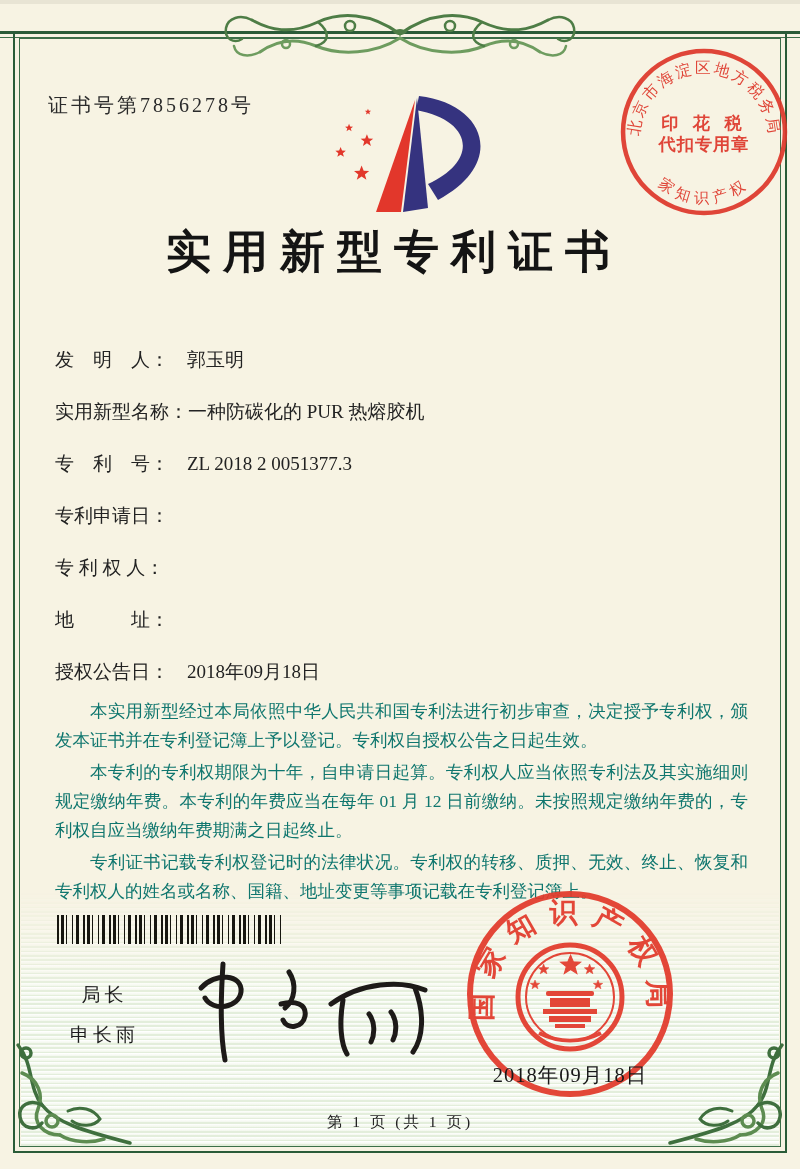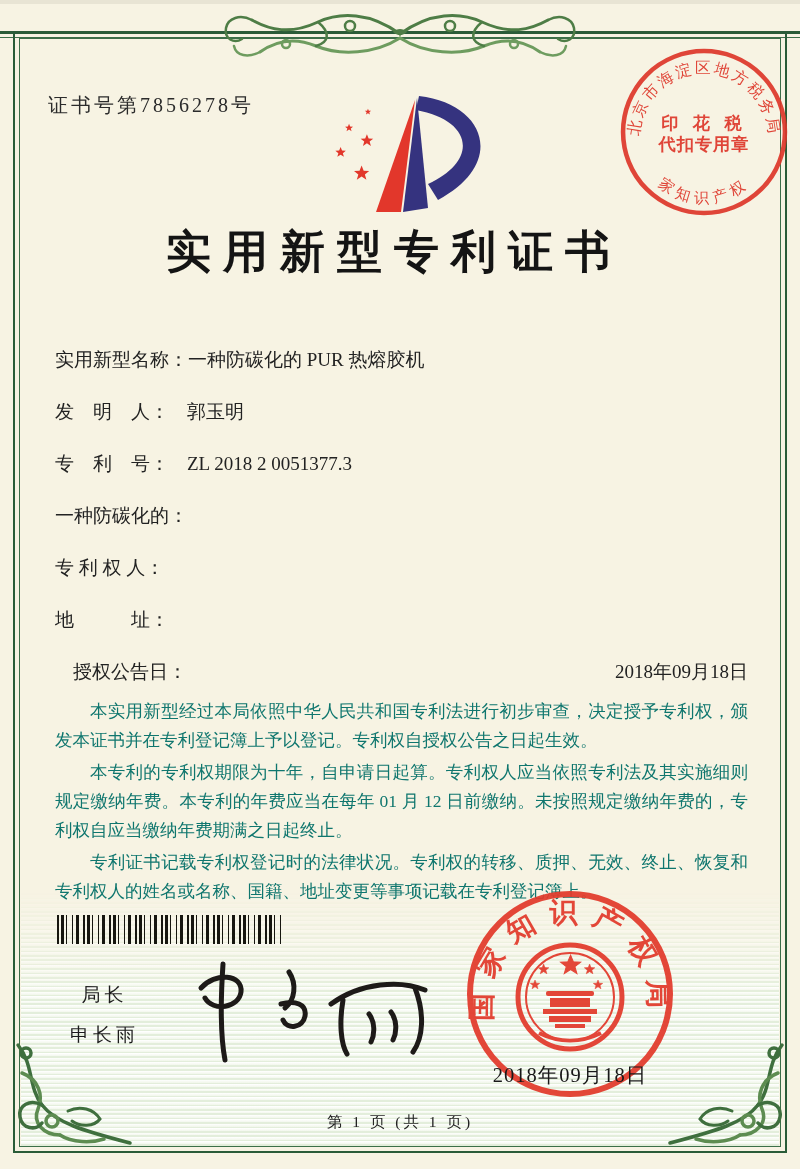--- a/index.html
+++ b/index.html
@@ -32,21 +32,21 @@
   .cert-no{position:absolute;left:48px;top:88px;font-size:20px;letter-spacing:3px;color:#2b2b2b;}
   .logo{position:absolute;left:322px;top:86px;width:180px;height:132px;}
   .tax-stamp{position:absolute;left:618px;top:42px;width:172px;height:172px;opacity:.92;}
   .title{position:absolute;left:0;right:12px;top:218px;text-align:center;
     font-size:45px;font-weight:700;letter-spacing:12px;color:#141414;white-space:nowrap;}
   
   .content{position:absolute;left:55px;right:52px;top:342px;font-size:19px;line-height:27px;}
   .row{display:flex;margin-bottom:25px;}
   .row .lbl{flex:0 0 132px;white-space:nowrap;}
   .row .val{flex:1;}
-  .row.grant{margin-bottom:12px;text-align:right;}
+  .row.grant{margin-bottom:12px;}
   .grant-right{margin-left:auto;white-space:nowrap;}
   .grant-right .lbl2{letter-spacing:1px;}
   
   .paras p{margin:0 0 3px 0;font-size:17.5px;line-height:29px;text-align:justify;
     text-indent:2em;color:#0f766e;}
   
   .barcode{position:absolute;left:57px;top:911px;width:224px;height:29px;
     background:
      repeating-linear-gradient(90deg,#16160f 0 2px,transparent 2px 4px,#16160f 4px 7px,
        transparent 7px 9px,#16160f 9px 10px,transparent 10px 15px,#16160f 15px 16px,
@@ -151,33 +151,33 @@
     <text x="85" y="103" text-anchor="middle" fill="#de372a" font-size="17" font-weight="bold" letter-spacing="1">代扣专用章</text>
     <text fill="#de372a" font-size="15" letter-spacing="5">
       <textPath href="#tx-bot" startOffset="50%" text-anchor="middle">国家知识产权局</textPath>
     </text>
   </svg>
 
   <div class="title">实用新型专利证书</div>
 
   <div class="content">
     <div class="row">
+      <span class="lbl">发　明　人：</span>
+      <span class="val">郭玉明</span>
+    </div>
+    <div class="row">
       <span class="lbl">实用新型名称：</span>
       <span class="val">一种防碳化的 PUR 热熔胶机</span>
     </div>
     <div class="row">
-      <span class="lbl">发　明　人：</span>
-      <span class="val">郭玉明</span>
-    </div>
-    <div class="row">
       <span class="lbl">专　利　号：</span>
       <span class="val">ZL 2018 2 0051377.3</span>
     </div>
     <div class="row">
-      <span class="lbl">一种防碳化的：</span>
+      <span class="lbl">专利申请日：</span>
     </div>
     <div class="row">
       <span class="lbl">专 利 权 人：</span>
     </div>
     <div class="row">
       <span class="lbl">地　　　址：</span>
     </div>
     <div class="row grant">
       <span class="lbl">授权公告日：</span>
       <span class="val">2018年09月18日</span>

